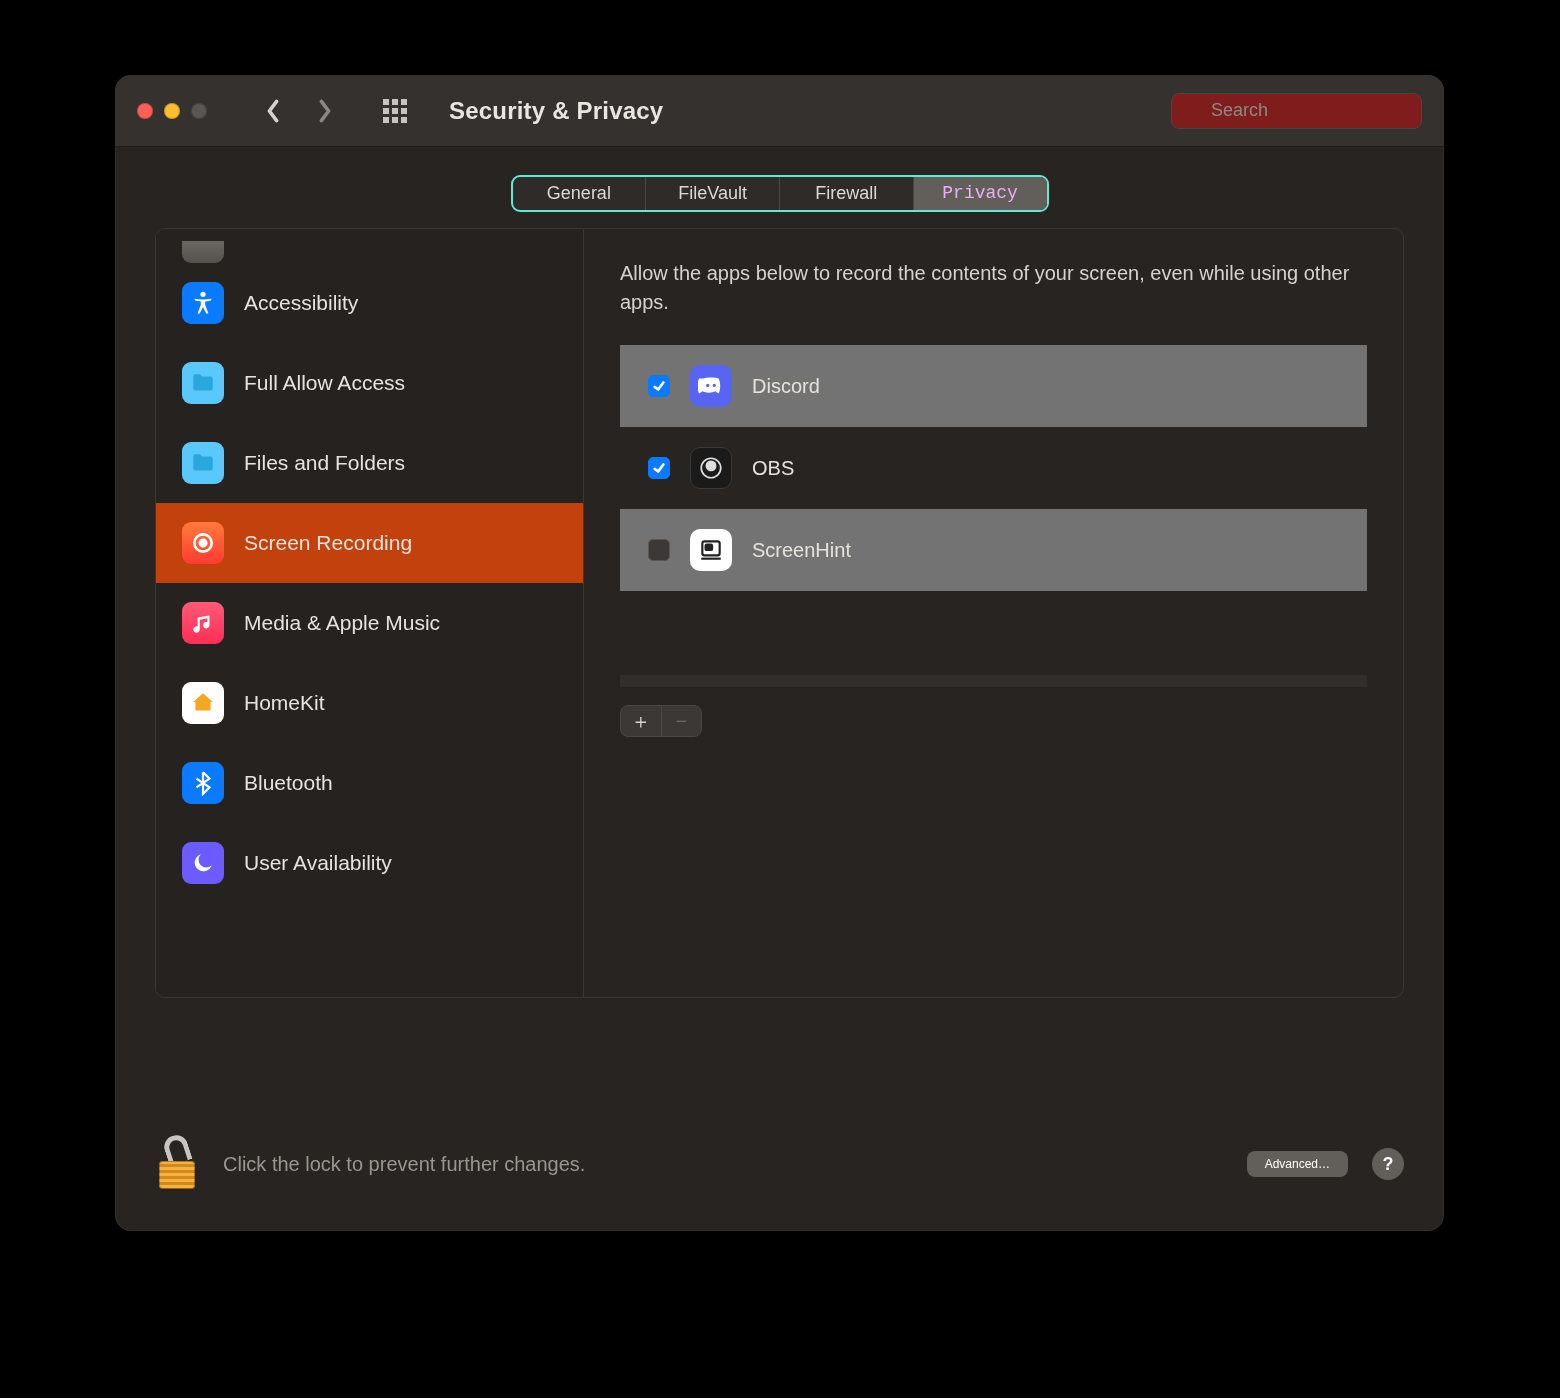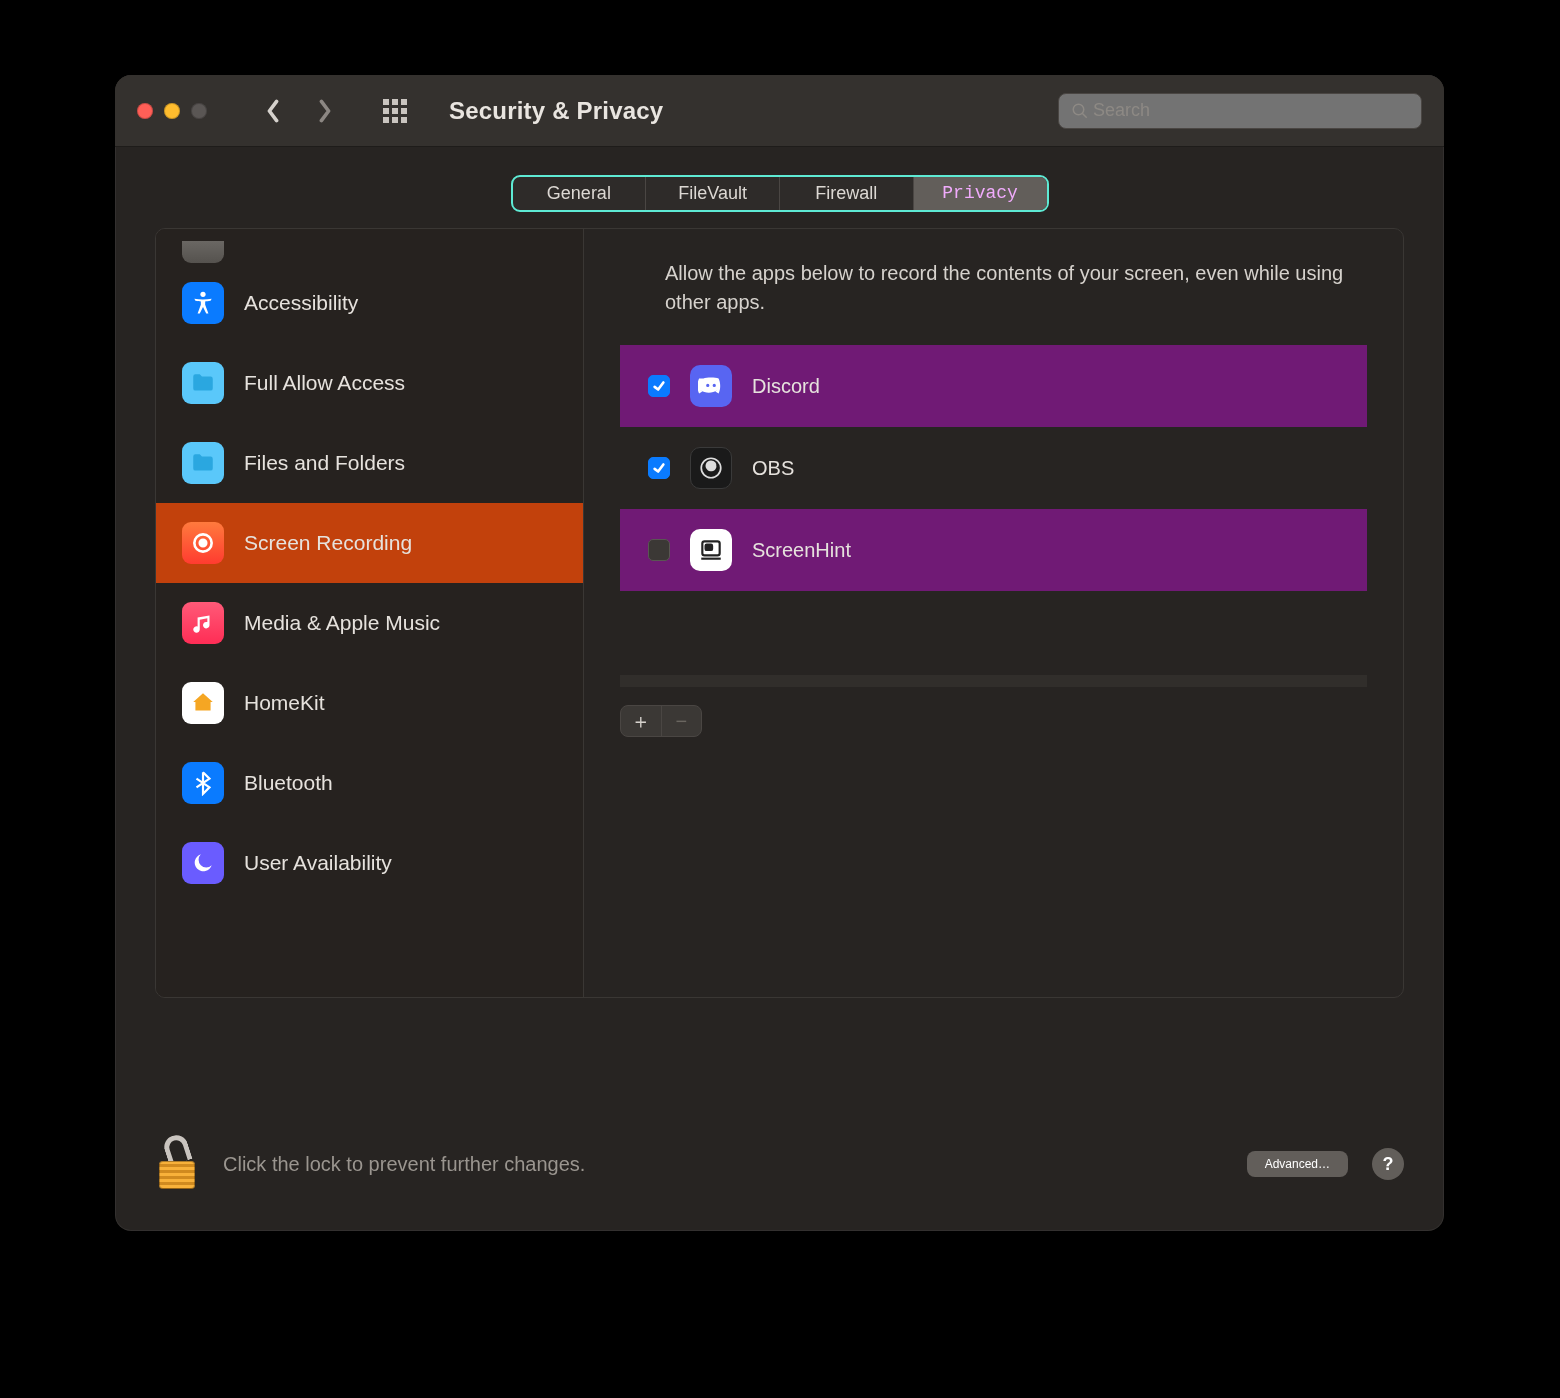--- a/index.html
+++ b/index.html
@@ -41,26 +41,26 @@
   .appsbtn span { background:#c9c4bf; width:6px; height:6px; }
   .title {
     margin-left: 26px;
     color: #e9e5e0;
     font-size: 24px;
     font-weight: 700;
     letter-spacing: 0.2px;
   }
   .search {
     margin-left: auto;
-    width: 364px; height: 36px;
-    background: #737373;
+    width: 251px; height: 36px;
+    background: #7f1d1d;
     border: 1px solid #4a4643;
     border-radius: 8px;
     display:flex; align-items:center;
-    padding: 0 12px; gap:4px;
+    padding: 0 12px; gap:27px;
     color:#8d8984;
   }
   .search svg { width:18px; height:18px; stroke:#8d8984; fill:none; stroke-width:2;}
   .search input {
     flex:1; background:transparent; border:0; outline:0;
     color:#d6d2cd; font-size:18px;
   }
   .search input::placeholder { color:#8d8984; }
 
   
@@ -128,31 +128,30 @@
   
   .main {
     flex:1;
     padding: 30px 36px 20px 36px;
     position:relative;
     display:flex; flex-direction:column;
   }
   .desc {
     color:#d6d2cd; font-size:20px; line-height:1.45;
     margin-bottom: 28px;
-    margin-left: 45px;
   }
   .applist {
     border-radius:0;
   }
   .app-row {
     display:flex; align-items:center; gap:20px;
     height:82px;
     padding: 0 28px;
   }
-  .app-row.stripe { background:#701a75; }
+  .app-row.stripe { background:#737373; }
   .chk {
     width:22px; height:22px; border-radius:5px;
     border:1px solid #5a5653;
     background:#3b3835;
     display:flex; align-items:center; justify-content:center;
   }
   .chk.on { background:#0a7bff; border-color:#0a7bff; }
   .chk.on svg { stroke:#fff; }
   .chk svg { width:14px; height:14px; fill:none; stroke-width:3; stroke-linecap:round; stroke-linejoin:round;}
   .app-icon {

